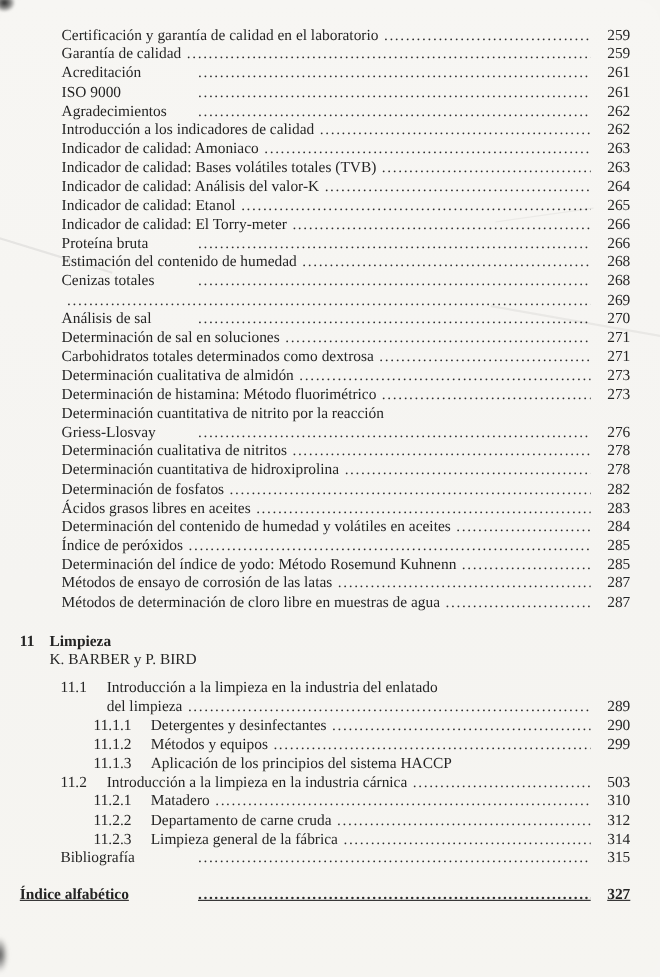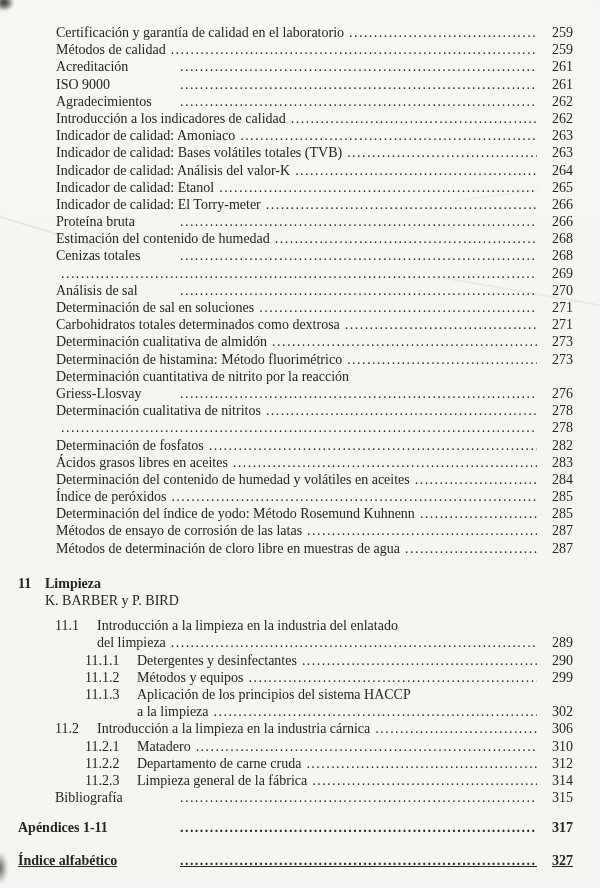--- a/index.html
+++ b/index.html
@@ -64,21 +64,21 @@
   <div class="scratch-2"></div>
   <div class="scratch-3"></div>
 
   <div id="toc-list" class="toc">
       <div class="row toc-row">
         <span class="label">Certificación y garantía de calidad en el laboratorio</span>
         <span class="leader"></span>
         <span class="page-num">259</span>
       </div>
       <div class="row toc-row">
-        <span class="label">Métodos de calidad</span>
+        <span class="label">Garantía de calidad</span>
         <span class="leader"></span>
         <span class="page-num">259</span>
       </div>
       <div class="row toc-row">
         <span class="label tab">Acreditación</span>
         <span class="leader"></span>
         <span class="page-num">261</span>
       </div>
       <div class="row toc-row">
         <span class="label tab">ISO 9000</span>
@@ -171,20 +171,21 @@
         <span class="label tab">Griess-Llosvay</span>
         <span class="leader"></span>
         <span class="page-num">276</span>
       </div>
       <div class="row toc-row">
         <span class="label">Determinación cualitativa de nitritos</span>
         <span class="leader"></span>
         <span class="page-num">278</span>
       </div>
       <div class="row toc-row">
+        <span class="label">Determinación cuantitativa de hidroxiprolina</span>
         <span class="leader"></span>
         <span class="page-num">278</span>
       </div>
       <div class="row toc-row">
         <span class="label">Determinación de fosfatos</span>
         <span class="leader"></span>
         <span class="page-num">282</span>
       </div>
       <div class="row toc-row">
         <span class="label">Ácidos grasos libres en aceites</span>
@@ -246,31 +247,25 @@
       <div class="row sec-l2">
         <span class="sec-num-l2">11.1.2</span>
         <span class="label">Métodos y equipos</span>
         <span class="leader"></span>
         <span class="page-num">299</span>
       </div>
       <div class="row sec-l2">
         <span class="sec-num-l2">11.1.3</span>
         <span class="label">Aplicación de los principios del sistema HACCP</span>
       </div>
-      <div class="row sec-l2">
-        <span class="sec-num-l2"></span>
-        <span class="label">a la limpieza</span>
-        <span class="leader"></span>
-        <span class="page-num">302</span>
-      </div>
       <div class="row sec-l1">
         <span class="sec-num-l1">11.2</span>
         <span class="label">Introducción a la limpieza en la industria cárnica</span>
         <span class="leader"></span>
-        <span class="page-num">306</span>
+        <span class="page-num">503</span>
       </div>
       <div class="row sec-l2">
         <span class="sec-num-l2">11.2.1</span>
         <span class="label">Matadero</span>
         <span class="leader"></span>
         <span class="page-num">310</span>
       </div>
       <div class="row sec-l2">
         <span class="sec-num-l2">11.2.2</span>
         <span class="label">Departamento de carne cruda</span>
@@ -285,24 +280,19 @@
       </div>
     </div>
 
   <div class="row biblio-row">
     <span class="label biblio-label">Bibliografía</span>
     <span class="leader"></span>
     <span class="page-num">315</span>
   </div>
 
   <div id="back-matter" class="back">
-      <div class="row back-row apendices-row">
-        <span class="label back-label">Apéndices 1-11</span>
-        <span class="leader"></span>
-        <span class="page-num">317</span>
-      </div>
       <div class="row back-row indice-row">
         <span class="label back-label">Índice alfabético</span>
         <span class="leader"></span>
         <span class="page-num">327</span>
       </div>
     </div>
 </div>
 
 </body></html>

